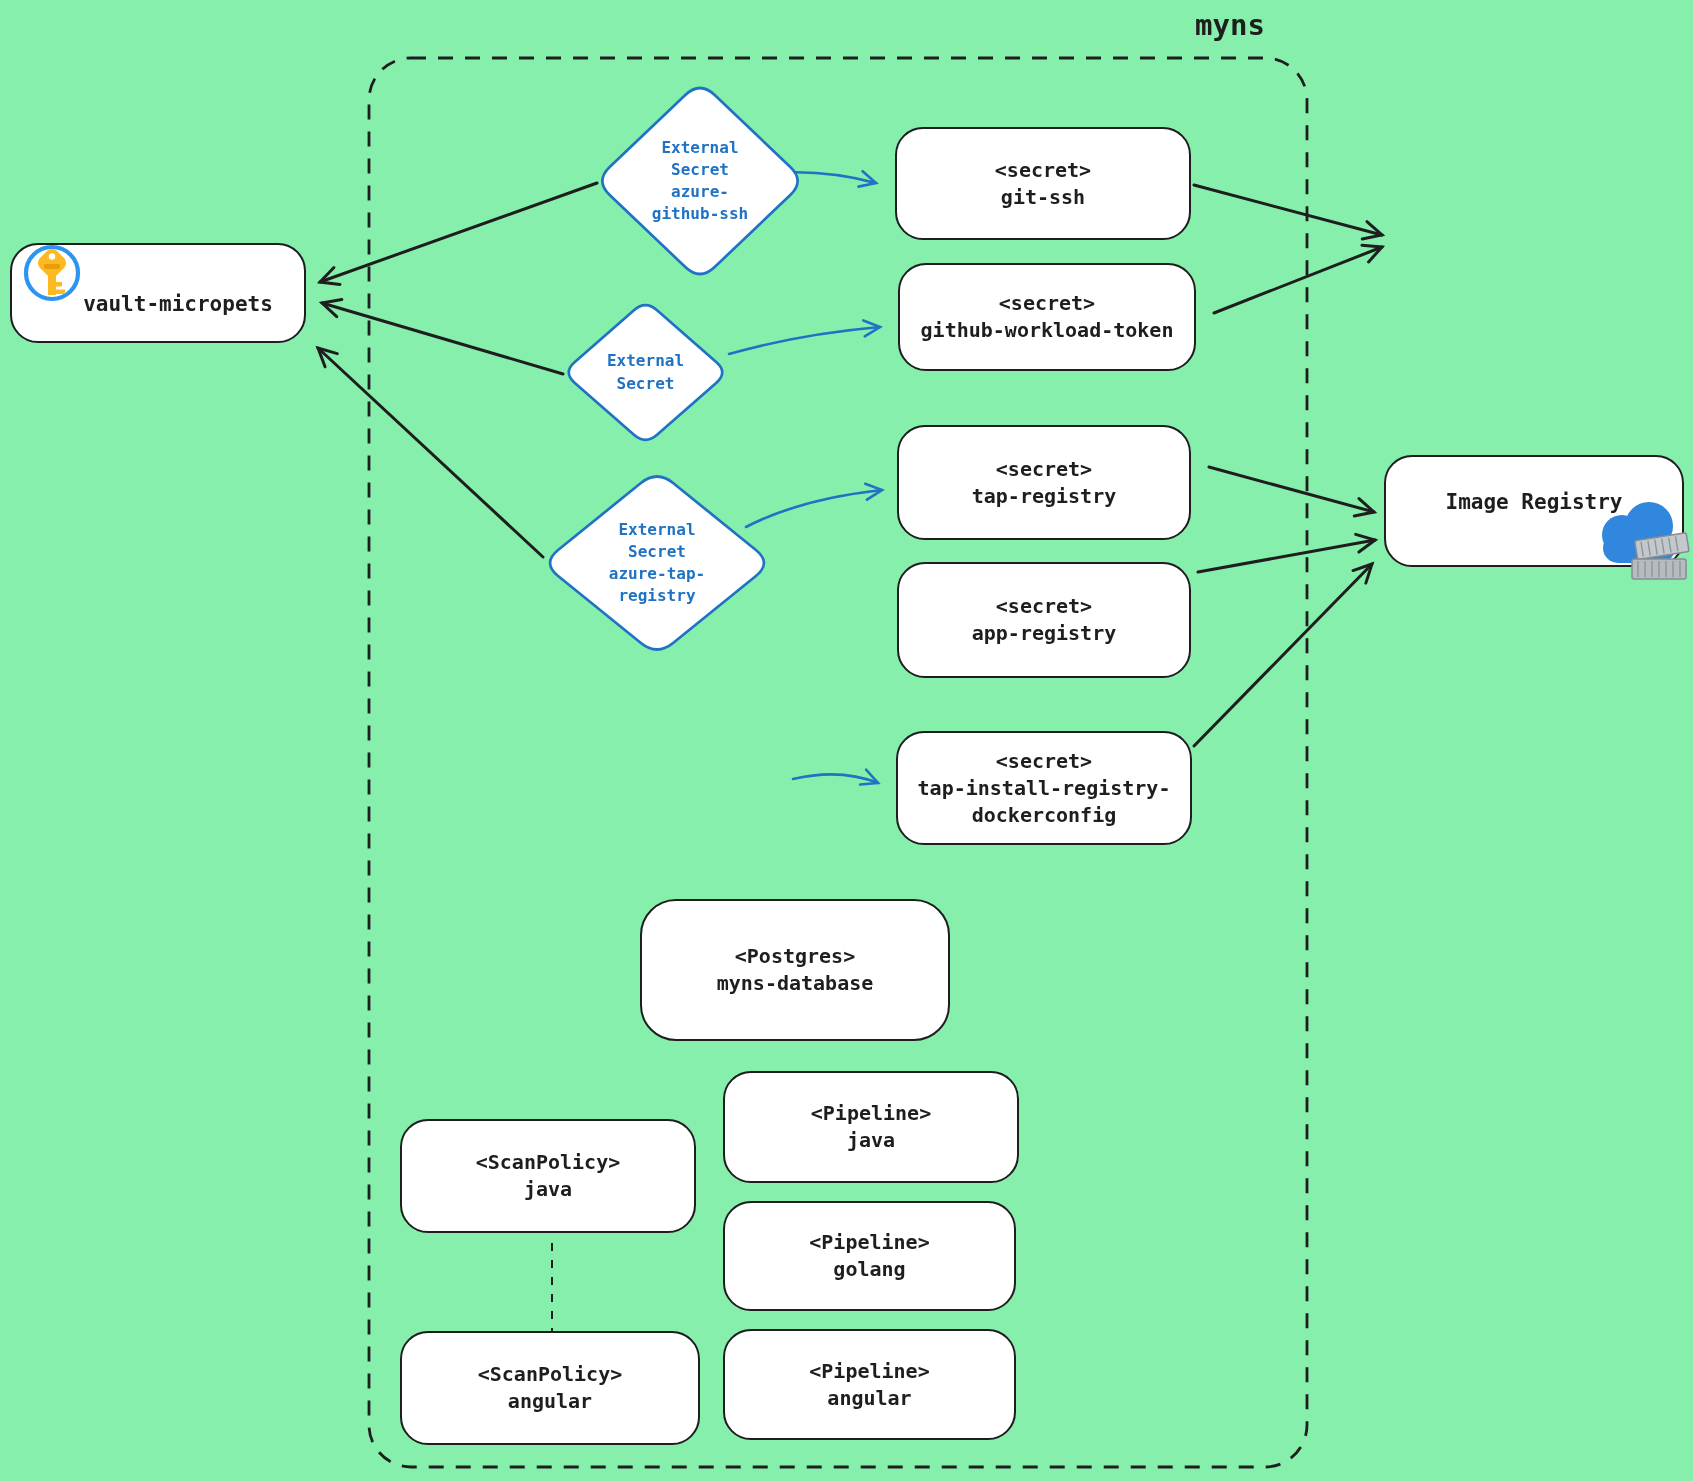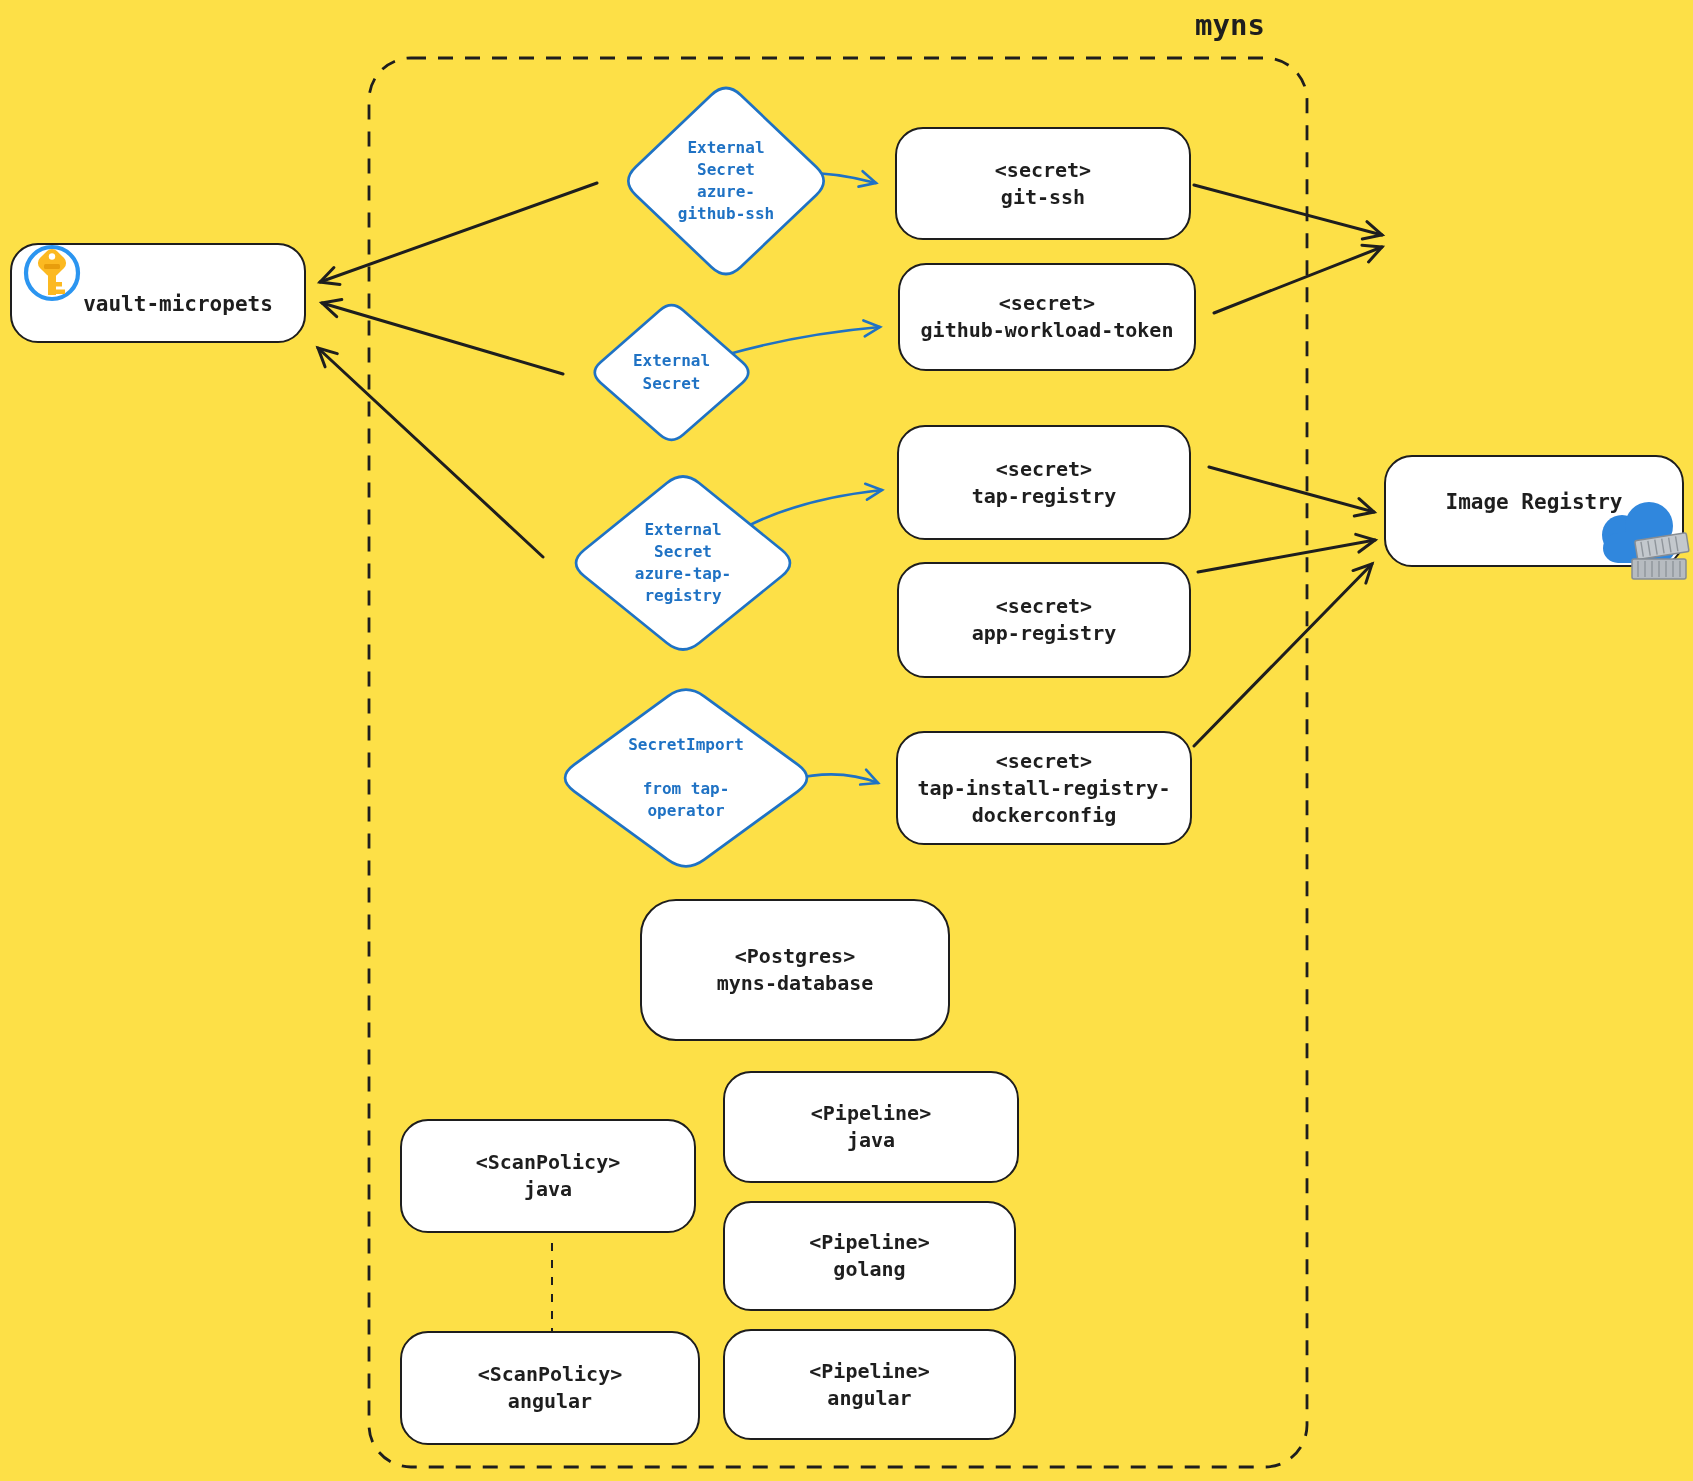--- a/index.html
+++ b/index.html
@@ -1,27 +1,27 @@
 <!DOCTYPE html>
 <html style="--ink: #1e1e1e; --blue: #1f72c4; --gold: #fcb921; --gold_dark: #e89d0c; --icon_blue: #2b95f0; --cloud_blue: #3087dd; --container_gray: #b6bbc0; --container_edge: #878d93;"><head>
 <meta charset="utf-8">
 <style>
   html,body{margin:0;padding:0;background:#ffffff;}
-  #canvas{position:relative;width:1693px;height:1481px;background:#fde047;overflow:hidden;
+  #canvas{position:relative;width:1693px;height:1481px;background:#86efac;overflow:hidden;
           font-family:"DejaVu Sans Mono","Liberation Mono",monospace;color:var(--ink,#1e1e1e);}
   #edges{position:absolute;left:0;top:0;width:1693px;height:1481px;}
   .edge-black{stroke:var(--ink,#1e1e1e);stroke-width:3;fill:none;stroke-linecap:round;}
   .edge-blue{stroke:var(--blue,#1f72c4);stroke-width:2.6;fill:none;stroke-linecap:round;}
   .dash-link{stroke:var(--ink,#1e1e1e);stroke-width:2;stroke-dasharray:8 9;fill:none;}
   .ns-border{stroke:var(--ink,#1e1e1e);stroke-width:2.8;stroke-dasharray:15 12;fill:none;}
   .node{position:absolute;border:2.6px solid var(--ink,#1e1e1e);border-radius:28px;background:#fff;
         display:flex;align-items:center;justify-content:center;box-sizing:border-box;}
   .node-label{white-space:pre-line;text-align:center;font-size:20px;font-weight:600;
               line-height:1.35;color:var(--ink,#1e1e1e);padding:0 8px;}
-  .diamond{position:absolute;display:flex;align-items:center;justify-content:center;margin-left:26px;}
+  .diamond{position:absolute;display:flex;align-items:center;justify-content:center;}
   .diamond svg.dshape{position:absolute;left:0;top:0;width:100%;height:100%;}
   .dshape path{stroke:var(--blue,#1f72c4);stroke-width:2.7;fill:#fff;vector-effect:non-scaling-stroke;}
   .diamond-label{position:relative;white-space:pre-line;text-align:center;font-size:16px;font-weight:700;
                  line-height:1.38;color:var(--blue,#1f72c4);}
   .ns-label{position:absolute;left:1160px;top:8px;width:140px;text-align:center;
             font-size:29px;font-weight:600;color:var(--ink,#1e1e1e);}
   .icon{position:absolute;}
   .vault-node-label{padding-top:22px;margin-left:40px;}
 </style>
 </head>
@@ -98,29 +98,20 @@
   <div class="diamond" style="left:542px;top:470px;width:230px;height:186px;">
     <svg class="dshape" viewBox="0 0 100 100" preserveAspectRatio="none">
         <path d="M43 7 Q50 0 57 7 L93 43 Q100 50 93 57 L57 93 Q50 100 43 93 L7 57 Q0 50 7 43 Z"></path>
       </svg>
     <div class="diamond-label">External
 Secret
 azure-tap-
 registry</div>
   </div>
 
-  <div class="diamond" style="left:530px;top:683px;width:260px;height:190px;">
-    <svg class="dshape" viewBox="0 0 100 100" preserveAspectRatio="none">
-        <path d="M43 7 Q50 0 57 7 L93 43 Q100 50 93 57 L57 93 Q50 100 43 93 L7 57 Q0 50 7 43 Z"></path>
-      </svg>
-    <div class="diamond-label">SecretImport
-
-from tap-
-operator</div>
-  </div>
 
   <div class="node" style="left:895px;top:127px;width:296px;height:113px;">
     <div class="node-label">&lt;secret&gt;
 git-ssh</div>
   </div>
 
   <div class="node" style="left:898px;top:263px;width:298px;height:108px;">
     <div class="node-label">&lt;secret&gt;
 github-workload-token</div>
   </div>

